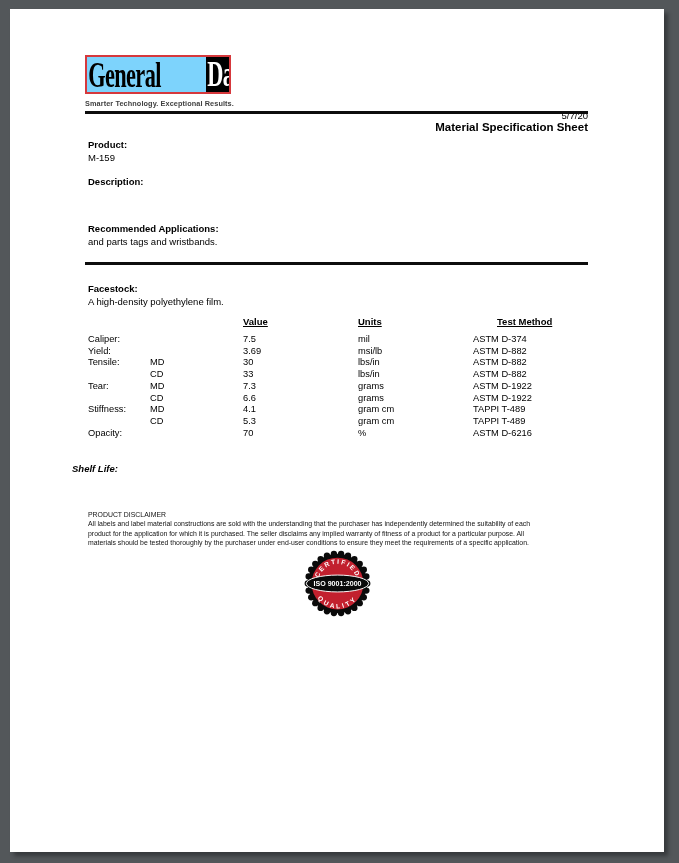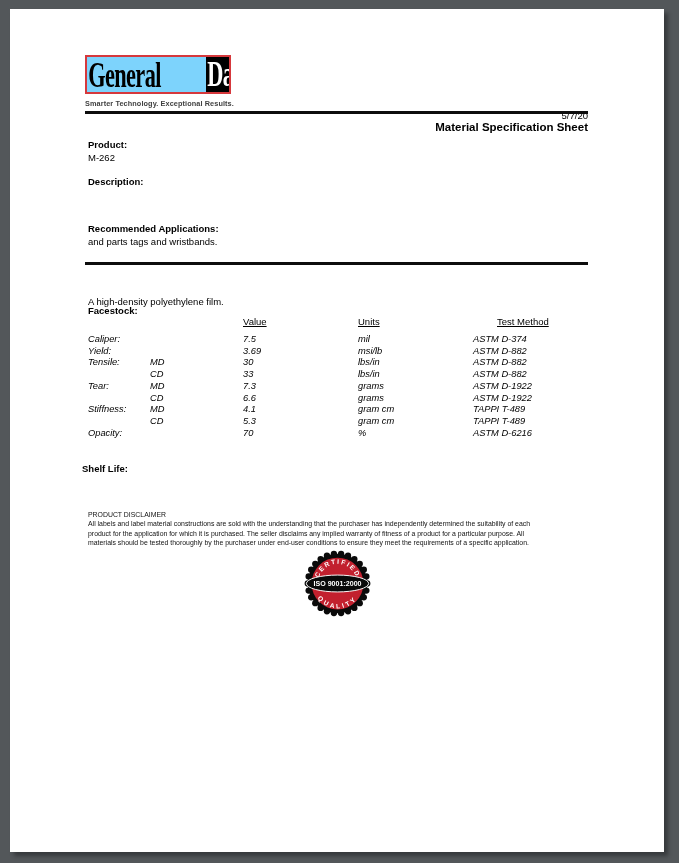--- a/index.html
+++ b/index.html
@@ -41,28 +41,28 @@
   .rule-1{top:102px;}
   .rule-2{top:253px;}
   .doc-title{
     position:absolute;right:76px;top:112px;
     font-size:11.5px;font-weight:bold;
   }
   .heading{font-size:9.5px;font-weight:bold;}
   .body-text{font-size:9.5px;line-height:11.5px;white-space:nowrap;}
 
   
-  .col-head{font-size:9.5px;font-weight:normal;text-decoration:underline;position:absolute;top:307px;}
+  .col-head{font-size:9.5px;font-weight:bold;text-decoration:underline;position:absolute;top:307px;}
   .col-head.value{left:233px;}
   .col-head.units{left:348px;}
   .col-head.method{left:487px;}
   .spec-grid{
     position:absolute;left:78px;top:325px;right:40px;
     display:grid;grid-template-columns:62px 93px 115px 115px auto;
-    font-size:9.3px;line-height:11.7px;font-style:italic;
+    font-size:9.3px;line-height:11.7px;
   }
   .spec-grid > span{white-space:nowrap;}
 
   
   .disclaimer{position:absolute;left:78px;top:501px;font-size:6.9px;line-height:9.3px;color:#111;}
   .disclaimer .line{white-space:nowrap;}
 
   
   .seal{position:absolute;left:293px;top:540px;width:69px;height:69px;}
   .seal svg{display:block;width:69px;height:69px;}
@@ -81,32 +81,32 @@
     <div class="logo-right">
       <span class="logo-word">Data</span>
     </div>
   </div>
   <div class="tagline">Smarter Technology. Exceptional Results.</div>
   <div class="date">5/7/20</div>
   <div class="rule rule-1"></div>
   <div class="doc-title">Material Specification Sheet</div>
 
   <div class="abs heading" style="left:78px;top:130px;">Product:</div>
-  <div class="abs body-text" style="left:78px;top:143px;">M-262</div>
+  <div class="abs body-text" style="left:78px;top:143px;">M-159</div>
 
   <div class="abs heading" style="left:78px;top:167px;">Description:</div>
 
   <div class="abs heading" style="left:78px;top:214px;">Recommended Applications:</div>
   <div class="abs body-text" style="left:78px;top:227px;">
     <div>and parts tags and wristbands.</div>
   </div>
 
   <div class="rule rule-2"></div>
 
-  <div class="abs heading" style="left:78px;top:274px;margin-top:22px;">Facestock:</div>
+  <div class="abs heading" style="left:78px;top:274px;">Facestock:</div>
   <div class="abs body-text" style="left:78px;top:287px;">A high-density polyethylene film.</div>
 
   <div class="col-head value">Value</div>
   <div class="col-head units">Units</div>
   <div class="col-head method">Test Method</div>
 
   <div class="spec-grid">
     <span>Caliper:</span>
     <span>&nbsp;</span>
     <span>7.5</span>
@@ -155,21 +155,21 @@
     <span>gram cm</span>
     <span>TAPPI T-489</span>
 
     <span>Opacity:</span>
     <span>&nbsp;</span>
     <span>70</span>
     <span>%</span>
     <span>ASTM D-6216</span>
   </div>
 
-  <div class="abs heading" style="left:72px;top:454px;">Shelf Life:</div>
+  <div class="abs heading" style="left:62px;top:454px;font-style:italic;">Shelf Life:</div>
 
   <div class="disclaimer">
     <div class="line">PRODUCT DISCLAIMER</div>
     <div class="line">All labels and label material constructions are sold with the understanding that the purchaser has independently determined the suitability of each</div>
     <div class="line">product for the application for which it is purchased. The seller disclaims any implied warranty of fitness of a product for a particular purpose. All</div>
     <div class="line">materials should be tested thoroughly by the purchaser under end-user conditions to ensure they meet the requirements of a specific application.</div>
   </div>
 
   <div class="seal">
     <svg viewBox="-36 -36 72 72" xmlns="http://www.w3.org/2000/svg">

